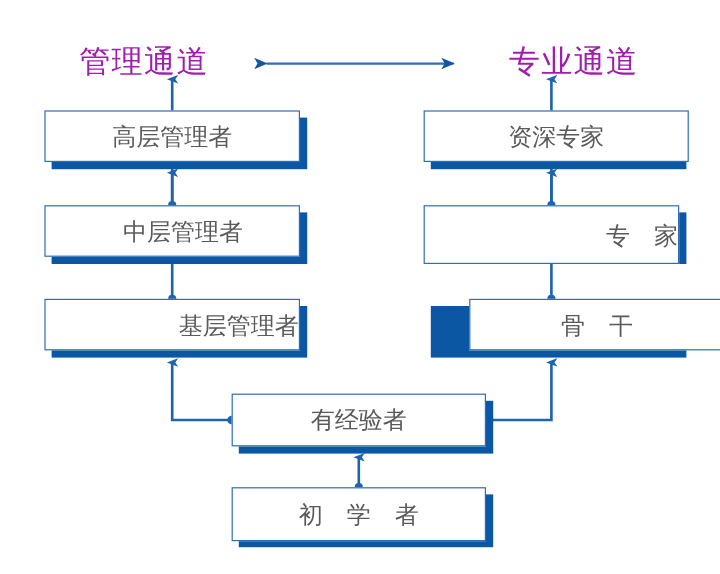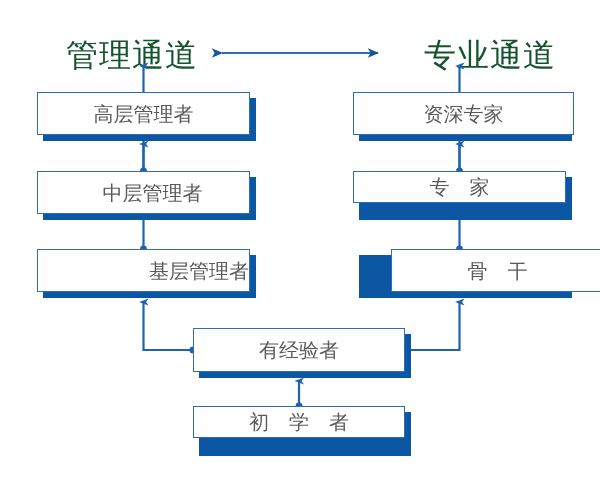--- a/index.html
+++ b/index.html
@@ -15,22 +15,22 @@
     overflow: hidden;
   }
   #canvas {
     position: absolute;
     left: 0; top: 0;
     width: 600px;
     height: 478px;
   }
   .hdr {
     position: absolute;
-    font-size: 32px;
-    color: #14532d;
+    font-size: 26px;
+    color: #a21caf;
     letter-spacing: 1px;
     white-space: nowrap;
     line-height: 1;
   }
   #hdr-left  { left: 66px;  top: 39px; }
   #hdr-right { left: 424px; top: 39px; text-align: center; }
 
   svg#wires {
     position: absolute;
     left: 0; top: 0;
@@ -135,32 +135,32 @@
   <div class="box" style="left:37px; top:249px; width:213px; height:43px;justify-content:flex-end;">
     <span class="lbl">基层管理者</span>
   </div>
 
   <div class="shadow" style="left:359px; top:98px; width:213px; height:43px;"></div>
   <div class="box" style="left:353px; top:92px; width:221px; height:43px;">
     <span class="lbl">资深专家</span>
   </div>
 
   <div class="shadow" style="left:359px; top:177px; width:213px; height:43px;"></div>
-  <div class="box" style="left:353px; top:171px; width:213px; height:32px;">
+  <div class="box" style="left:353px; top:171px; width:213px; height:49px;justify-content:flex-end;">
     <span class="lbl">专　家</span>
   </div>
 
   <div class="shadow" style="left:359px; top:255px; width:213px; height:43px;"></div>
   <div class="box" style="left:353px; top:249px; width:213px; height:43px;margin-left:38px;">
     <span class="lbl">骨　干</span>
   </div>
 
   <div class="shadow" style="left:199px; top:334px; width:212px; height:44px;"></div>
   <div class="box" style="left:193px; top:328px; width:212px; height:44px;">
     <span class="lbl">有经验者</span>
   </div>
 
   <div class="shadow" style="left:199px; top:412px; width:212px; height:44px;"></div>
-  <div class="box" style="left:193px; top:406px; width:212px; height:32px;">
+  <div class="box" style="left:193px; top:406px; width:212px; height:45px;">
     <span class="lbl">初　学　者</span>
   </div>
 
 </div>
 
 </body></html>

